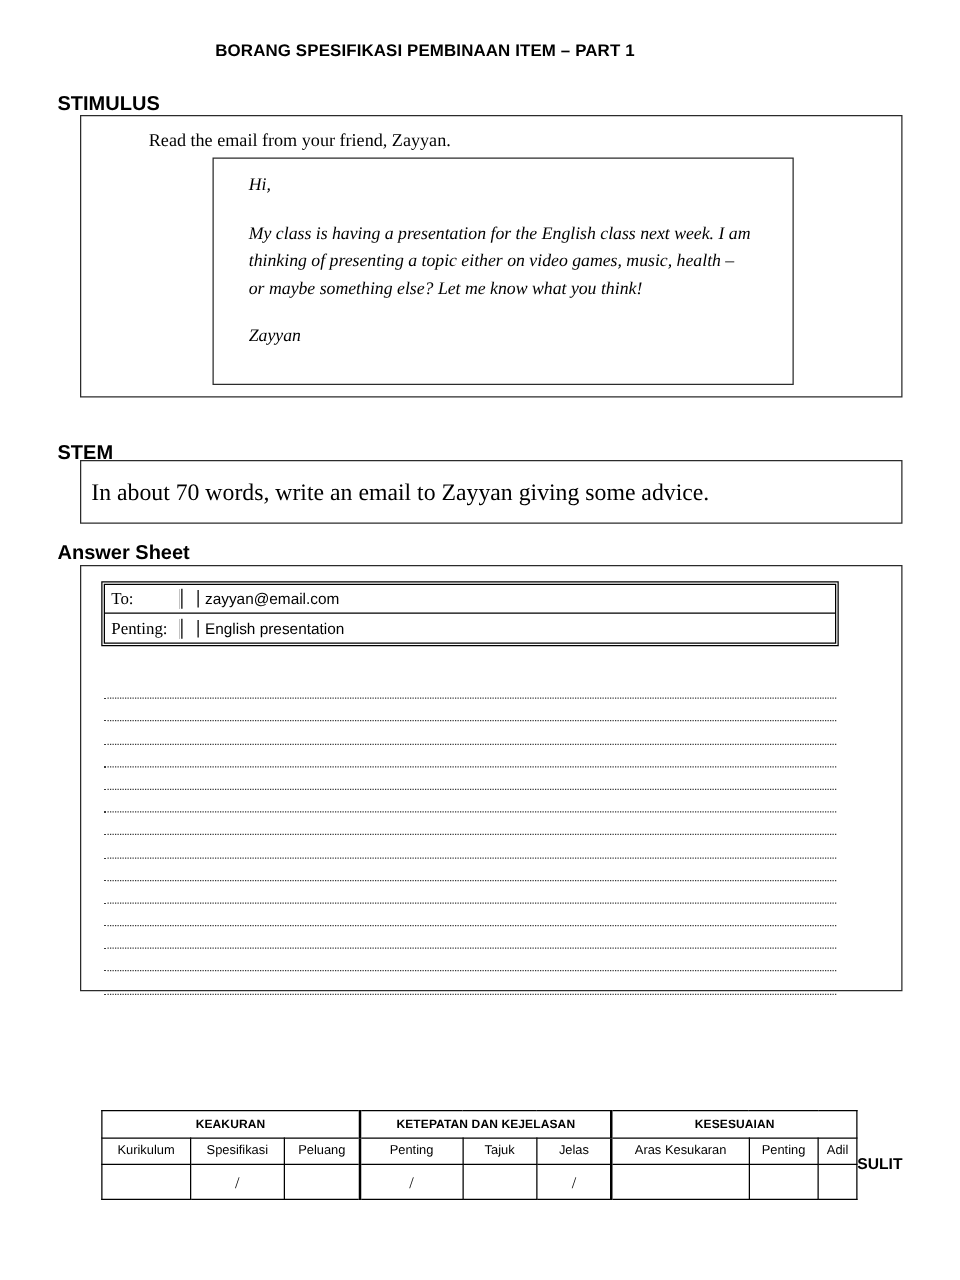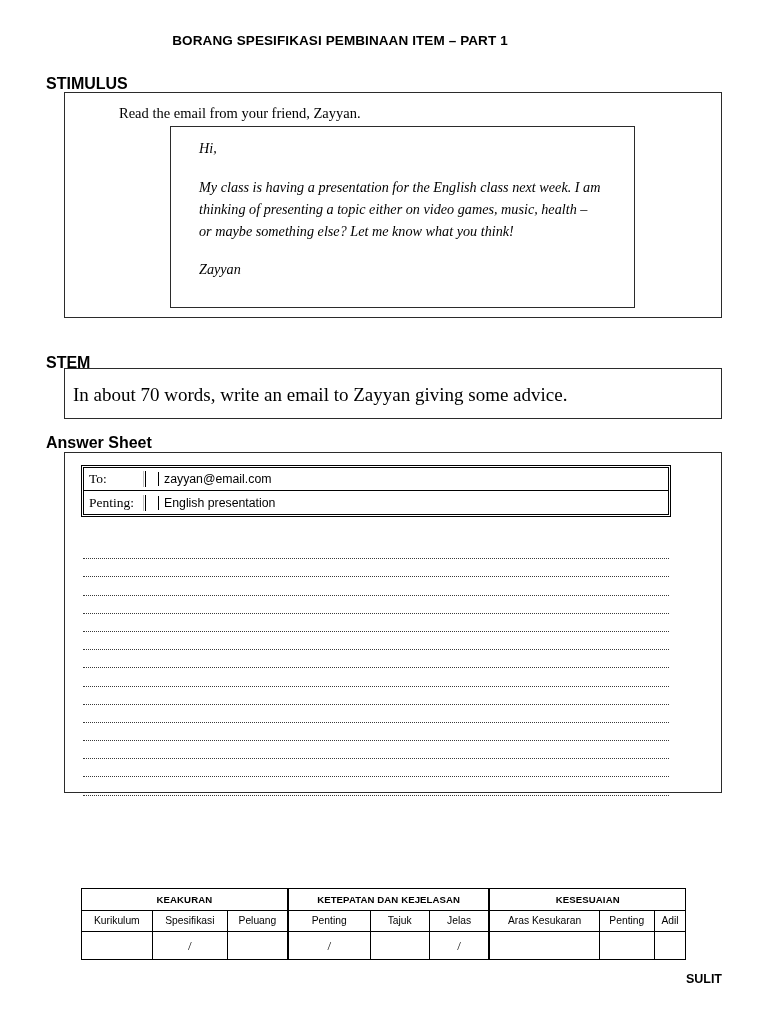--- a/index.html
+++ b/index.html
@@ -212,21 +212,21 @@
     height: 28px;
     font-family: "Liberation Serif", serif;
     font-size: 13px;
   }
   .grp-sep { border-left: 2.2px solid #000 !important; }
 
   
   .footer-sulit {
     position: absolute;
     right: 46px;
-    top: 972px;
+    top: 924px;
     font-family: "Liberation Sans", sans-serif;
     font-weight: bold;
     font-size: 12.5px;
   }
 </style>
 </head>
 <body>
 
 <div class="page">
 

